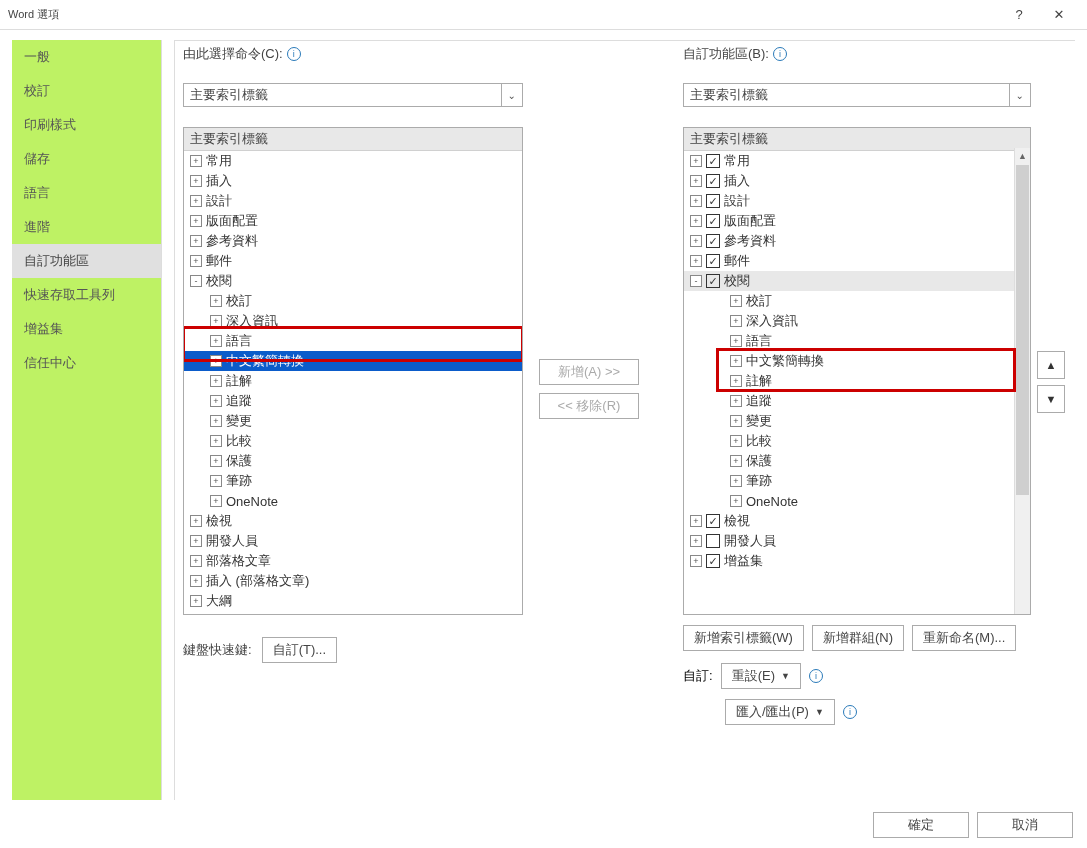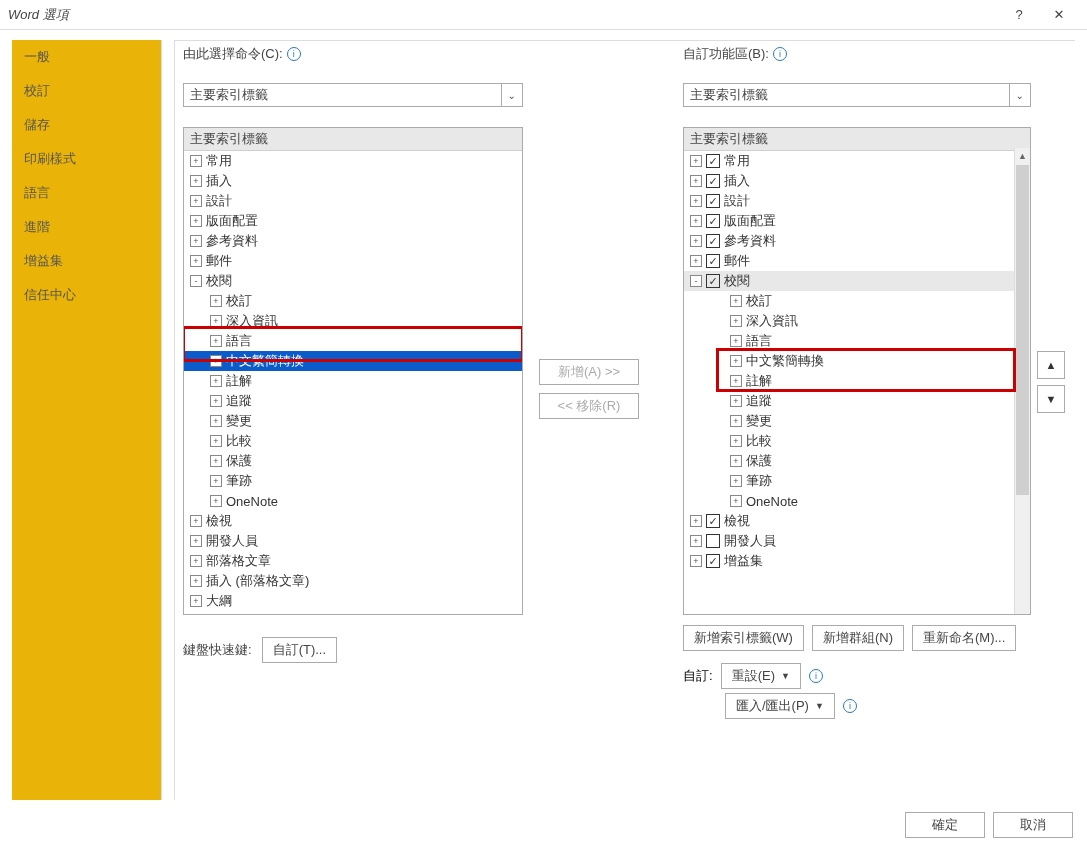--- a/index.html
+++ b/index.html
@@ -1,25 +1,25 @@
 <!DOCTYPE html>
 <html><head>
 <meta charset="utf-8">
 <style>
 * { box-sizing: border-box; margin: 0; padding: 0; font-family: "Microsoft JhengHei", "Segoe UI", sans-serif; font-size: 13px; }
 body { background: #fff; width: 1087px; height: 848px; position: relative; overflow: hidden; }
 
 .titlebar { height: 30px; border-bottom: 1px solid #ddd; display: flex; align-items: center; padding: 0 8px; background: #fff; }
-.titlebar .title { color: #444; font-size: 13px; font-style: italic; }
+.titlebar .title { color: #444; font-size: 11px; }
 .titlebar .spacer { flex: 1; }
 .titlebar .help, .titlebar .close { width: 40px; height: 30px; display: flex; align-items: center; justify-content: center; color: #444; cursor: pointer; }
 
 .wrap { display: flex; height: 770px; padding: 10px 12px 0 12px; gap: 12px; }
 
-.sidebar { width: 150px; border: 1px solid #ddd; border-left: none; border-top: none; border-bottom: none; background: #eab308; }
+.sidebar { width: 150px; border: 1px solid #ddd; border-left: none; border-top: none; border-bottom: none; background: #bef264; }
 .sidebar .nav-item { padding: 8px 12px; color: #555; cursor: pointer; }
 .sidebar .nav-item.selected { background: #e0e0e0; color: #444; }
 
 .main { flex: 1; position: relative; padding: 4px 8px 0 8px; border-top: 1px solid #ddd; border-left: 1px solid #ddd; }
 .header-row { display: flex; align-items: center; gap: 12px; padding: 6px 0 16px 0; }
 .header-icon { width: 34px; height: 34px; display:flex; align-items:center; justify-content:center; }
 .header-title { font-size: 15px; color: #444; }
 
 .columns { display: flex; gap: 16px; }
 .col { display: flex; flex-direction: column; }
@@ -55,42 +55,44 @@
 .btn { height: 26px; padding: 0 10px; border:1px solid #ababab; background:#fff; color:#444; display:inline-flex; align-items:center; justify-content:center; cursor:pointer; font-size:13px; gap:4px; }
 .btn:disabled, .btn.disabled { color:#aaa; cursor:default; }
 .btn .drop { font-size:9px; margin-left:2px; }
 
 .btn-row { display:flex; gap:8px; margin-top:10px; align-items:center; }
 .btn-row.right { justify-content:flex-start; }
 
 .sqbtn { width:28px; height:28px; border:1px solid #ababab; background:#fff; display:flex; align-items:center; justify-content:center; font-size:11px; color:#333; cursor:pointer; }
 
 .footer { position:absolute; bottom:10px; right:14px; display:flex; gap:8px; }
-.footer .btn { width: 80px; justify-content:center; }
+.footer .btn { width: 96px; justify-content:center; }
 
 .kb-row { display:flex; align-items:center; gap:10px; margin-top: 22px; color:#444; }
 </style>
 </head>
 <body>
 
 <div class="titlebar">
   <span class="title">Word 選項</span>
   <span class="spacer"></span>
   <span class="help">?</span>
   <span class="close">✕</span>
 </div>
 
 <div class="wrap">
   <div class="sidebar" id="sidebar">
       <div class="nav-item">一般</div>
       <div class="nav-item">校訂</div>
+      <div class="nav-item">印刷樣式</div>
       <div class="nav-item">儲存</div>
-      <div class="nav-item">印刷樣式</div>
       <div class="nav-item">語言</div>
       <div class="nav-item">進階</div>
+      <div class="nav-item selected">自訂功能區</div>
+      <div class="nav-item">快速存取工具列</div>
       <div class="nav-item">增益集</div>
       <div class="nav-item">信任中心</div>
     </div>
 
   <div class="main">
 
     <div class="columns">
 
       <div class="col col-left">
         <div class="lbl-row">
@@ -345,21 +347,21 @@
               </span>
           </div>
           <div class="btn-row right" style="margin-top:12px;">
             <span>自訂:</span>
             <span class="btn">
                 <span>重設(E)</span>
                 <span class="drop">▼</span>
               </span>
             <span class="info-icon">i</span>
           </div>
-          <div class="btn-row right" style="margin-top:4px; padding-left:42px;">
+          <div class="btn-row right" style="margin-top:10px; padding-left:42px;">
             <span class="btn">
                 <span>匯入/匯出(P)</span>
                 <span class="drop">▼</span>
               </span>
             <span class="info-icon">i</span>
           </div>
         </div>
         <div class="arrow-col">
           <div class="sqbtn">▲</div>
           <div class="sqbtn">▼</div>

